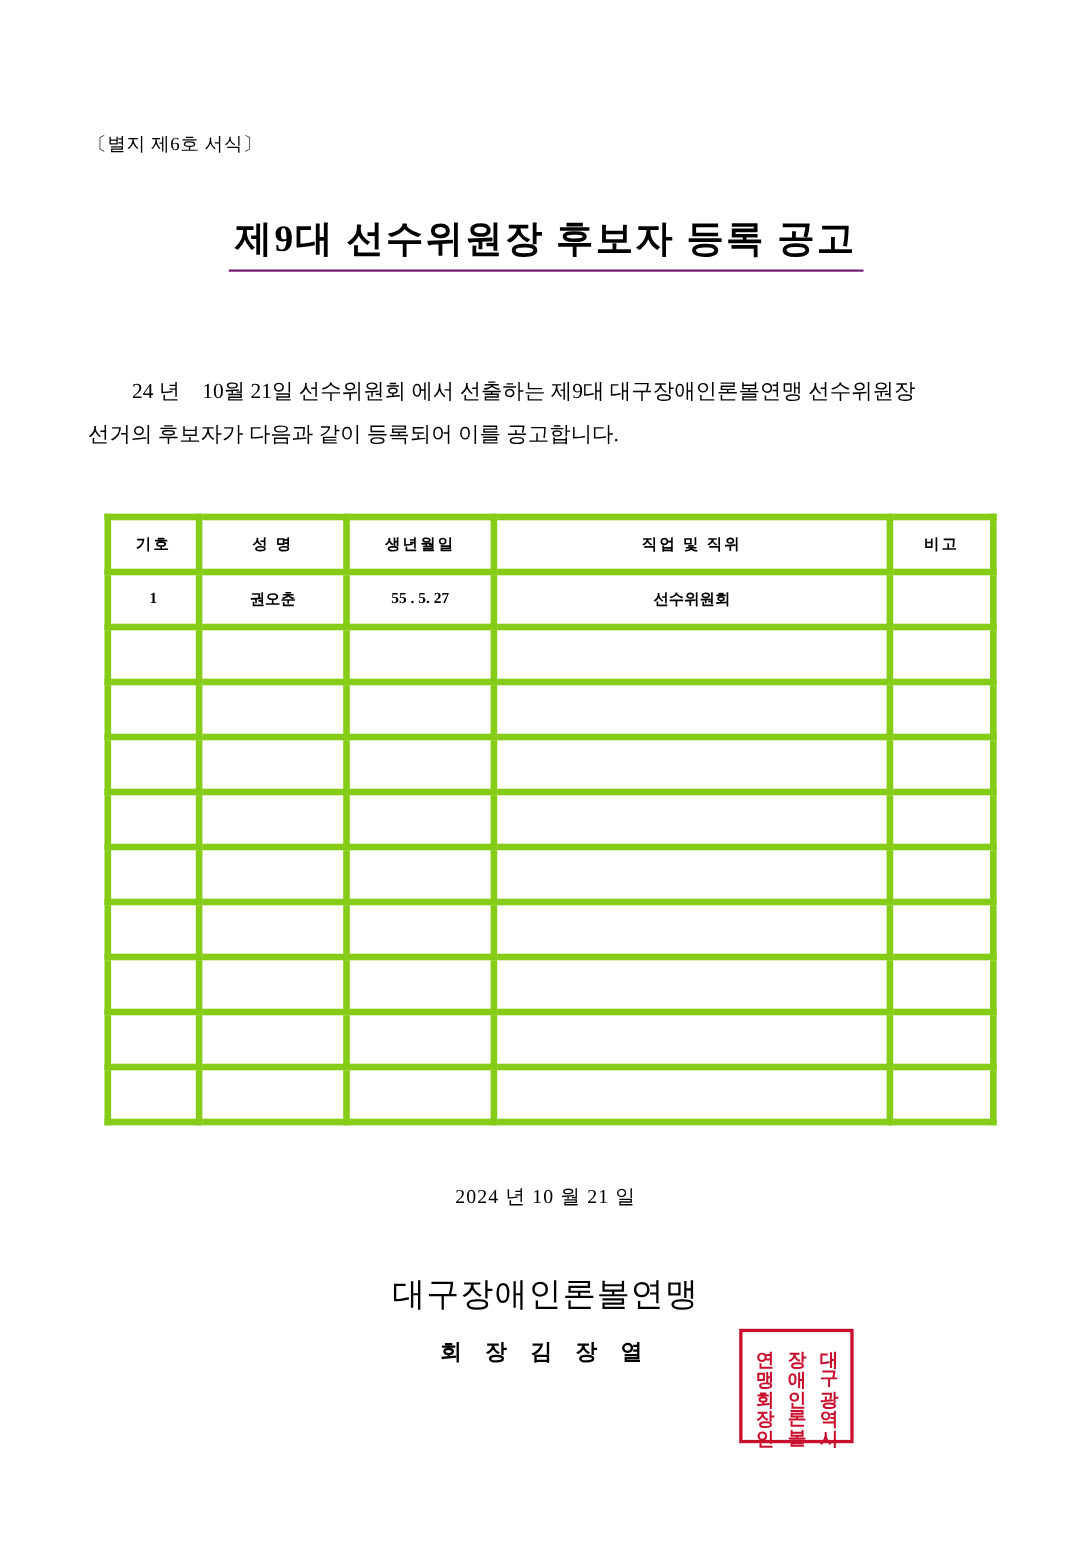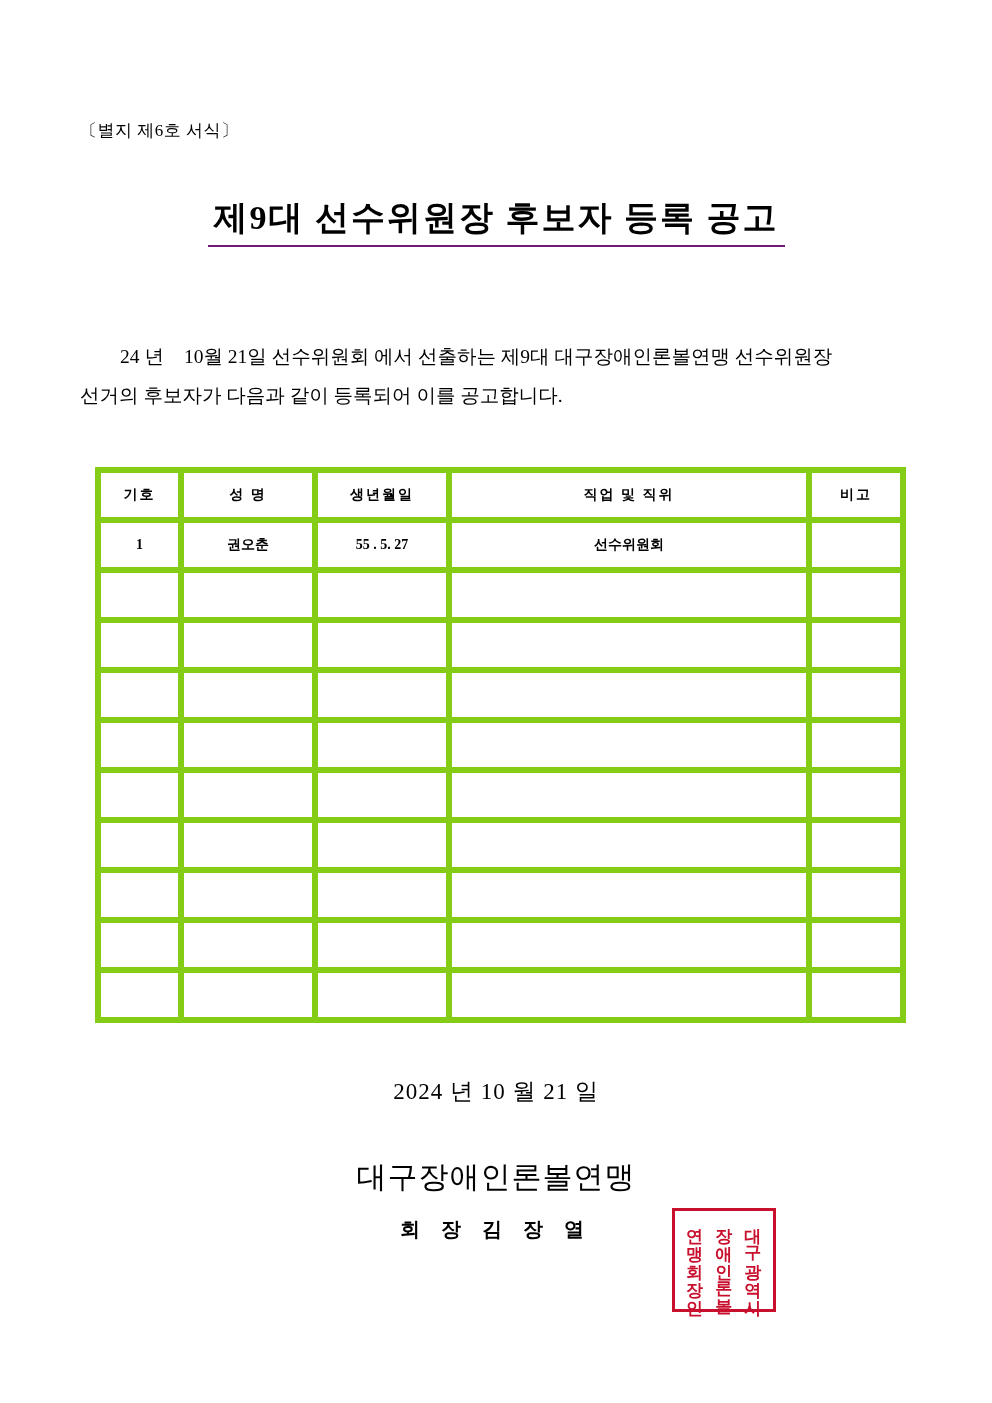--- a/index.html
+++ b/index.html
@@ -82,21 +82,21 @@
   col.c2 { width: 134px; }
   col.c3 { width: 134px; }
   col.c4 { width: 360px; }
   col.c5 { width: 94px; }
   .date-line {
     position: absolute;
     left: 0;
     top: 1072px;
     width: 992px;
     text-align: center;
-    font-size: 23px;
+    font-size: 18px;
     letter-spacing: 1px;
   }
   .signature {
     position: absolute;
     left: 0;
     top: 1150px;
     width: 992px;
     text-align: center;
   }
   .org-name {

